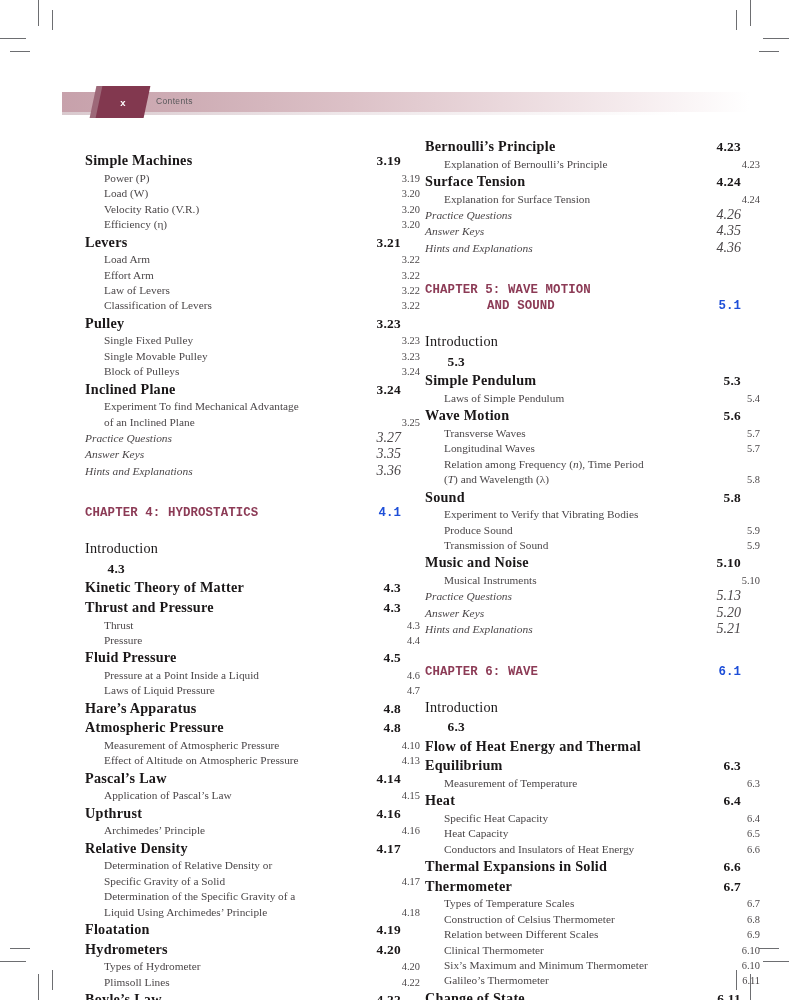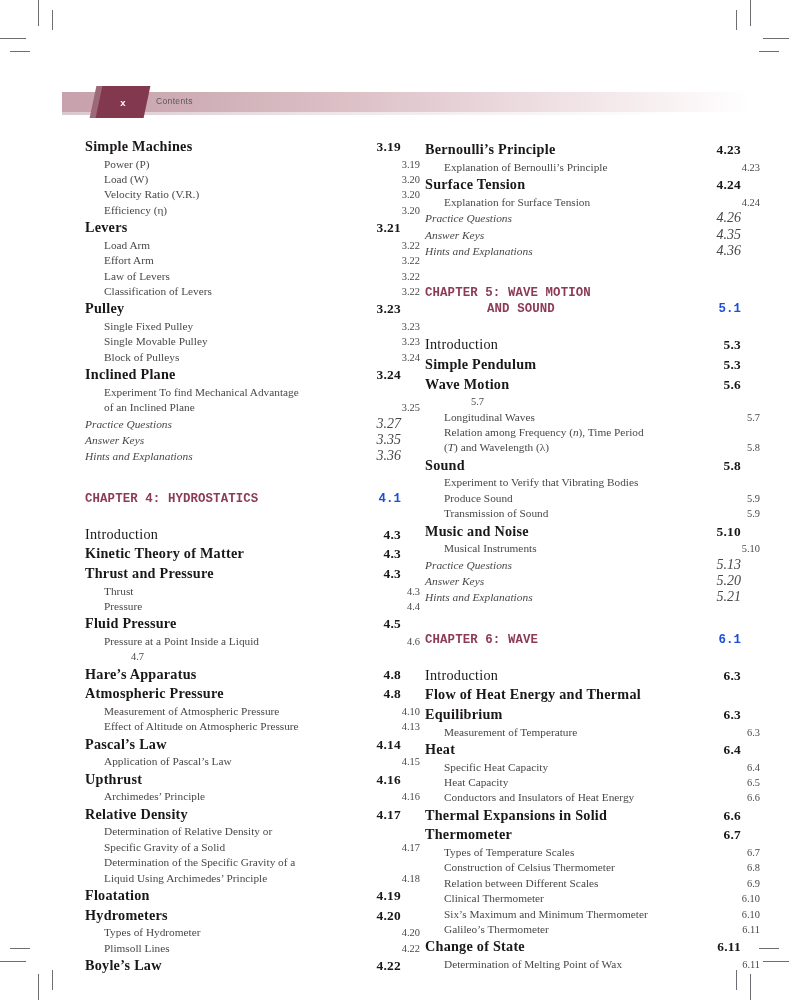--- a/index.html
+++ b/index.html
@@ -125,21 +125,21 @@
   
   .lvl1 {
     font-size: 14.2px;
     font-weight: bold;
     line-height: 19.6px;
     letter-spacing: .25px;
     color: #1a1718;
   }
   .lvl1 .pg { font-weight: bold; font-size: 13.4px; }
   
-  .lvl1.plain { font-weight: normal; }
+  .lvl1.plain { font-weight: normal; flex-direction: column; }
   .lvl1.plain .pg { font-weight: bold; }
 
   
   .lvl2 {
     font-size: 11.3px;
     line-height: 15.4px;
     color: #4b4749;
     padding-left: 19px;
   }
   .lvl2 .pg { font-size: 10.4px; color: #4b4749; padding-right: 0; }
@@ -312,20 +312,21 @@
       </div>
       <div class="row lvl1">
         <div class="lbl">Fluid Pressure</div>
         <div class="pg">4.5</div>
       </div>
       <div class="row lvl2">
         <div class="lbl">Pressure at a Point Inside a Liquid</div>
         <div class="pg">4.6</div>
       </div>
       <div class="row lvl2">
+        <div class="lbl">Laws of Liquid Pressure</div>
         <div class="pg">4.7</div>
       </div>
       <div class="row lvl1">
         <div class="lbl">Hare’s Apparatus</div>
         <div class="pg">4.8</div>
       </div>
       <div class="row lvl1">
         <div class="lbl">Atmospheric Pressure</div>
         <div class="pg">4.8</div>
       </div>
@@ -430,25 +431,30 @@
       </div>
       <div class="sp-after-chapter"></div>
       <div class="row lvl1 plain">
         <div class="lbl">Introduction</div>
         <div class="pg">5.3</div>
       </div>
       <div class="row lvl1">
         <div class="lbl">Simple Pendulum</div>
         <div class="pg">5.3</div>
       </div>
+      <div class="row lvl2">
+        <div class="lbl">Laws of Simple Pendulum</div>
+        <div class="pg">5.4</div>
+      </div>
       <div class="row lvl1">
         <div class="lbl">Wave Motion</div>
         <div class="pg">5.6</div>
       </div>
       <div class="row lvl2">
+        <div class="lbl">Transverse Waves</div>
         <div class="pg">5.7</div>
       </div>
       <div class="row lvl2">
         <div class="lbl">Longitudinal Waves</div>
         <div class="pg">5.7</div>
       </div>
       <div class="row lvl2">
         <div class="lbl">Relation among Frequency (<i class="mathvar">n</i>), Time Period</div>
         <div class="pg"></div>
       </div>

